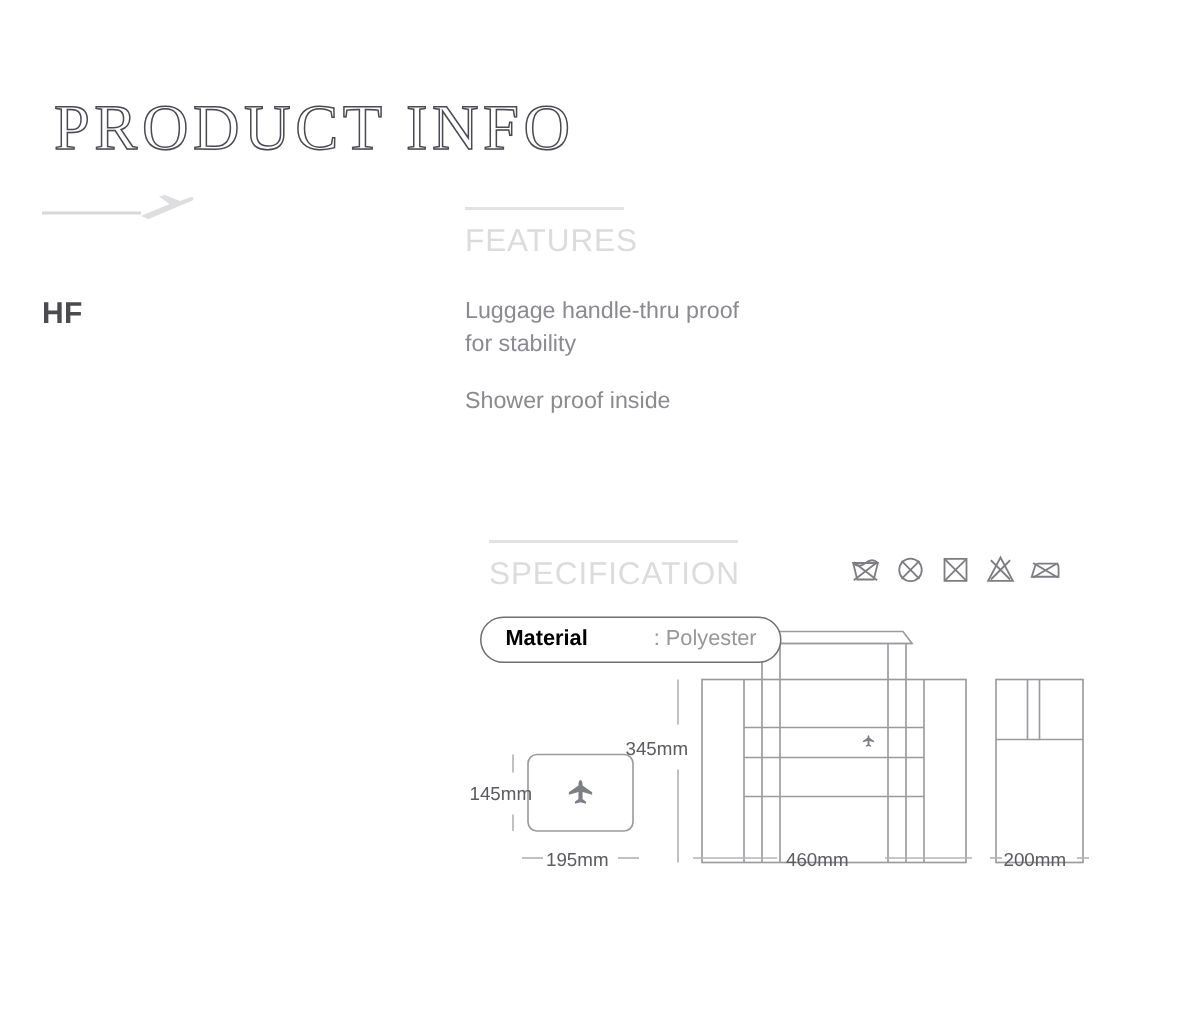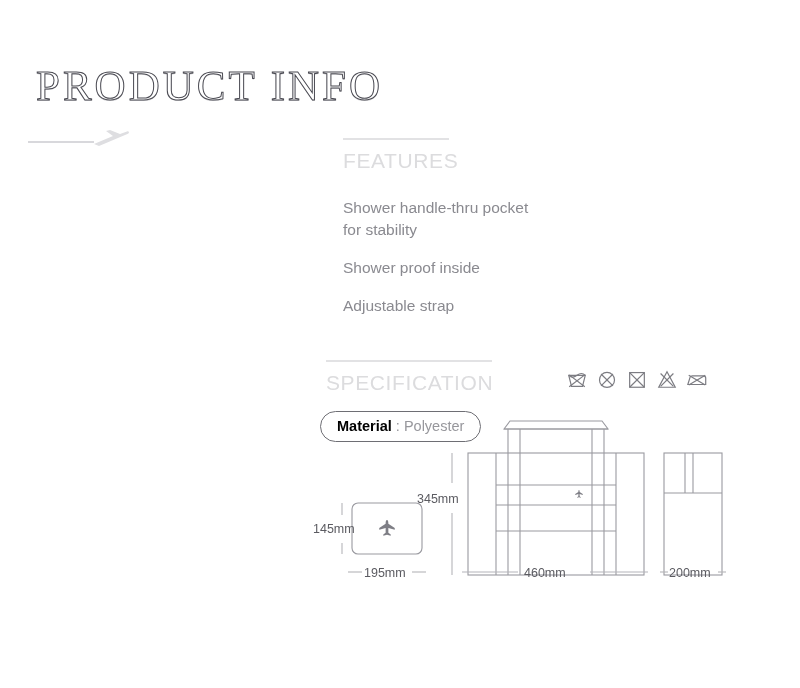--- a/index.html
+++ b/index.html
@@ -77,21 +77,21 @@
   .section-heading {
     font-size: 21px;
     letter-spacing: .6px;
     color: #dcdcde;
     font-weight: normal;
     margin-top: 9px;
   }
 
   #features-section {
     position: absolute;
-    left: 343px;
+    left: 310px;
     top: 138px;
     width: 230px;
   }
   #features-section .section-rule { width: 106px; }
   #features-list {
     margin: 0;
     padding: 0;
     list-style: none;
     margin-top: 24px;
   }
@@ -134,20 +134,21 @@
     white-space: nowrap;
     background: #fff;
     z-index: 5;
   }
   #material-badge .mat-label {
     font-weight: bold;
     color: #000000;
   }
   #material-badge .mat-value {
     color: #97979c;
+    margin-left: 40px;
   }
 
   
   #drawings {
     position: absolute;
     left: 300px;
     top: 415px;
     width: 470px;
     height: 185px;
   }
@@ -167,31 +168,31 @@
 <div id="brand-block">
 
   <div id="brand-logo">
     <div class="logo-rule"></div>
     <svg class="logo-plane" viewBox="0 0 40 26">
       <path d="M4 18 L23 10 L16 5 L20 4 L30 8 L37 5.5 C39 4.8 39.8 7 38 7.8 L9 20 Z" fill="#dedee1"></path>
     </svg>
   </div>
 
   <div id="product-name">
+    <span class="pn-line">HF</span>
   </div>
 
 </div>
 
 <div id="features-section">
   <div class="section-rule"></div>
   <div class="section-heading">FEATURES</div>
   <ul id="features-list">
-    <li>Shower handle-thru pocket for stability</li>
+    <li>Luggage handle-thru proof for stability</li>
     <li>Shower proof inside</li>
-    <li>Adjustable strap</li>
   </ul>
 </div>
 
 <div id="specification-section">
   <div class="section-rule"></div>
   <div class="section-heading">SPECIFICATION</div>
 </div>
 
 <div id="care-symbols">
 

